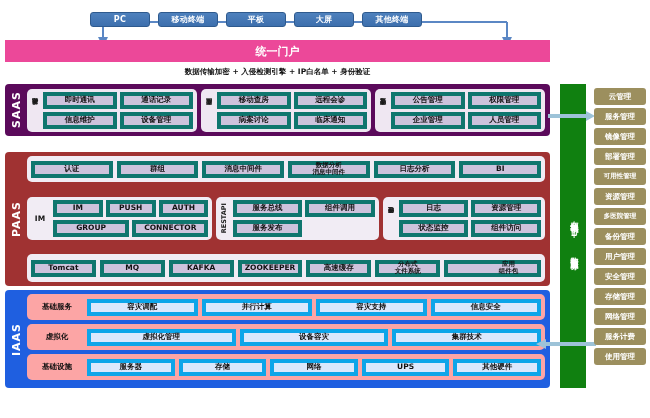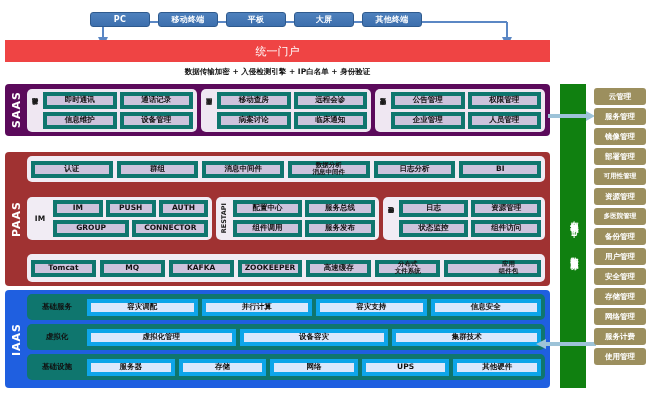--- a/index.html
+++ b/index.html
@@ -28,23 +28,23 @@
   
   .bracket {
     position: absolute; left: 95px; top: 20px;
     width: 420px; height: 28px;
   }
 
   
   .portal-bar {
     position: absolute; left: 5px; top: 40px;
     width: 545px; height: 22px;
-    background: #ef4444;
-    display: flex; align-items: center; justify-content: center;
-    color: #ffffff; font-size: 11px; font-weight: normal;
+    background: #ec4899;
+    display: flex; align-items: center; justify-content: center;
+    color: #ffffff; font-size: 11px; font-weight: bold;
   }
   .portal-sub {
     position: absolute; left: 5px; top: 64px;
     width: 545px; height: 16px;
     display: flex; align-items: center; justify-content: center;
     color: #111111; font-size: 7.5px; font-weight: bold;
   }
 
   
   .layer {
@@ -68,21 +68,21 @@
   .iaas  { top: 290px; height: 98px; background: #1f5fe0; }
 
   
   .group {
     background: #efeaf2; border-radius: 5px;
     display: flex; align-items: center; gap: 4px;
     padding: 3px 4px;
   }
   .saas .group { background: #efe7f2; }
   .paas .group { background: #f1ecf4; }
-  .iaas .group { background: #0f766e; }
+  .iaas .group { background: #fca5a5; }
 
   .vlabel {
     writing-mode: vertical-rl; transform: rotate(180deg);
     font-size: 6px; font-weight: bold; color: #1a1a1a;
     line-height: 1; letter-spacing: 0px;
     flex: 0 0 auto; padding: 0 1px; text-align: center;
     max-height: 42px;
   }
   .hlabel {
     font-size: 7.5px; font-weight: bold; color: #111111;
@@ -220,21 +220,20 @@
             <div class="row" style="gap:3px;">
               <div class="cell">GROUP</div>
               <div class="cell">CONNECTOR</div>
             </div>
           </div>
         </div>
 
         <div class="group" style="flex:1;">
           <div class="vlabel" style="font-size:6.5px;writing-mode:vertical-rl;">RESTAPI</div>
           <div class="grid2">
-            <div class="cell">配置中心</div>
             <div class="cell">服务总线</div>
             <div class="cell">组件调用</div>
             <div class="cell">服务发布</div>
           </div>
         </div>
 
         <div class="group" style="flex:1;">
           <div class="vlabel">组件管理</div>
           <div class="grid2">
             <div class="cell">日志</div>

